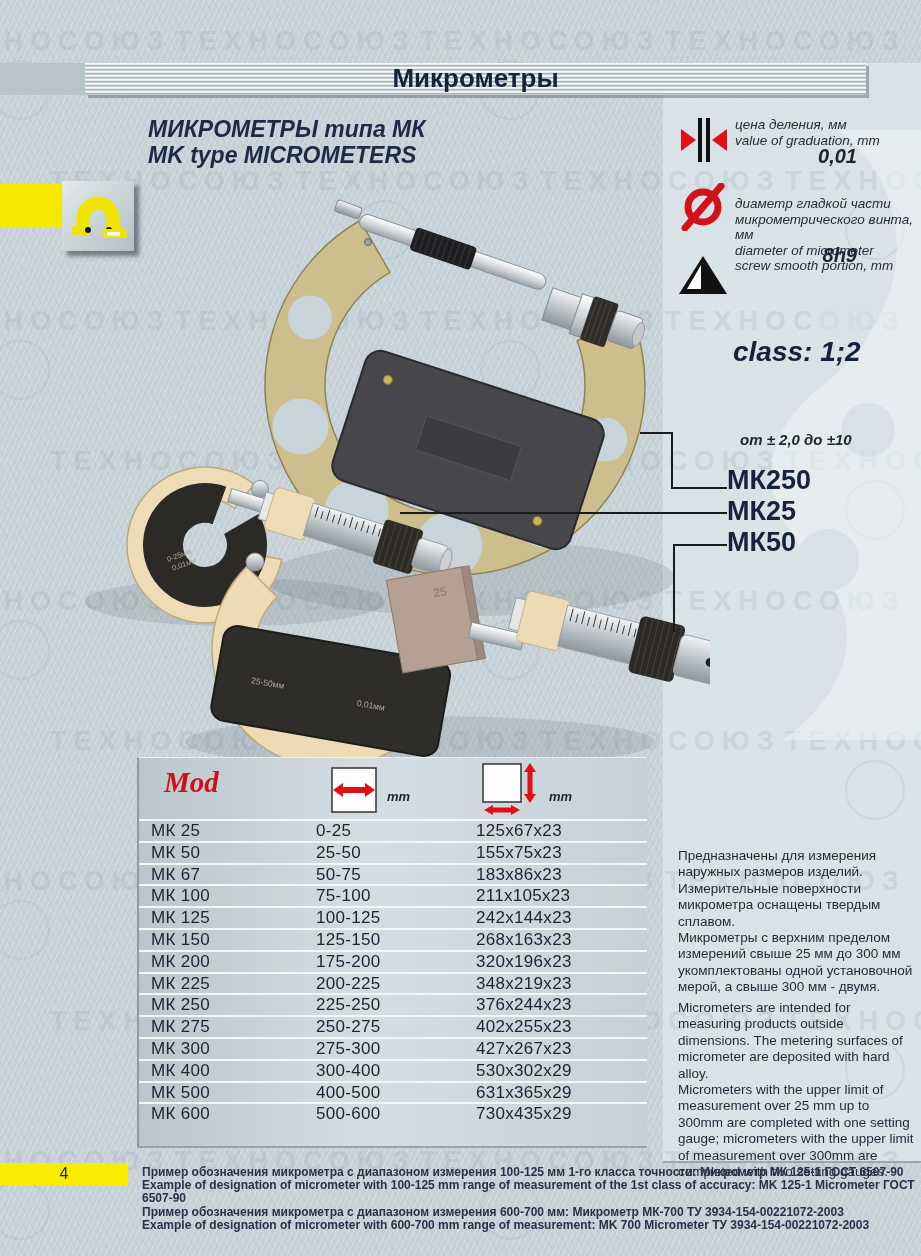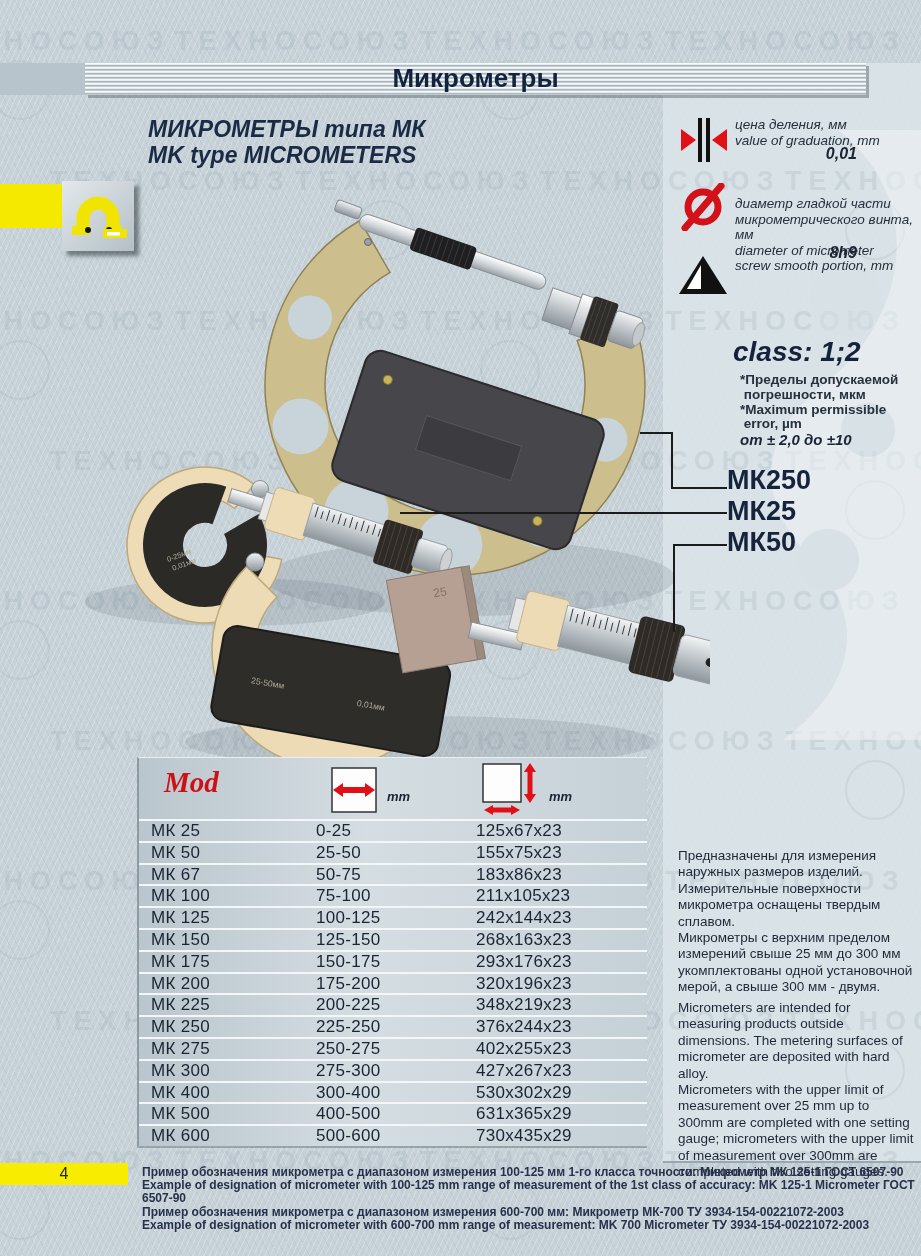--- a/index.html
+++ b/index.html
@@ -35,21 +35,21 @@
   .photos{position:absolute;left:0;top:150px;z-index:5;}
 
   .cline{position:absolute;background:#1b1b1b;z-index:7;}
 
   .callout{position:absolute;left:727px;z-index:7;font-size:27px;font-weight:bold;color:#16233d;line-height:29px;}
 
   .spec-icon{position:absolute;z-index:6;}
   .spec-text{position:absolute;z-index:6;font-style:italic;font-size:13.5px;line-height:15.5px;
         color:#242e3c;white-space:pre-line;}
   .spec-value{position:absolute;z-index:6;left:762px;width:95px;text-align:right;
-        font-size:16px;font-weight:bold;font-style:italic;color:#1c2433;}
+        font-size:20px;font-weight:bold;font-style:italic;color:#1c2433;}
   .class-label{position:absolute;left:733px;top:336px;z-index:6;
         font-size:28px;font-weight:bold;font-style:italic;color:#15223c;}
   .error-note{position:absolute;left:740px;top:373px;z-index:6;font-size:13.5px;font-weight:bold;
         line-height:14.8px;color:#26303e;white-space:pre-wrap;}
   .error-range{position:absolute;left:740px;top:431px;z-index:6;
         font-size:15px;font-weight:bold;font-style:italic;color:#1c2534;}
 
   .spec-table{position:absolute;left:137px;top:757px;width:508px;height:388px;z-index:6;
         background:linear-gradient(90deg,#bac6cd 0%,#d4dde2 45%,#c6d1d7 100%);
         border-left:2px solid #8d9aa2;border-top:1px solid #e9eef1;
@@ -298,24 +298,20 @@
 diameter of micrometer
 screw smooth portion, mm</div>
   <div class="spec-value" style="top:244px;">8h9</div>
 
   <svg class="spec-icon" style="left:679px;top:256px;" width="48" height="38" viewBox="0 0 48 38">
     <polygon points="24,0 48,38 0,38" fill="#111"></polygon>
     <polygon points="22,9 22,33 8,33" fill="#fff"></polygon>
   </svg>
 
   <div class="class-label">class: 1;2</div>
-  <div class="error-note">*Пределы допускаемой
- погрешности, мкм
-*Maximum permissible
- error, µm</div>
   <div class="error-range">от ± 2,0 до ±10</div>
 
   <div class="spec-table">
     <div class="thead">
       <span class="mod-hdr">Mod</span>
       <svg style="position:absolute;left:188px;top:7px;" width="56" height="50" viewBox="0 0 56 50">
         <rect x="5" y="3" width="44" height="44" fill="#fdfdfd" stroke="#333" stroke-width="1.5"></rect>
         <line x1="12" y1="25" x2="42" y2="25" stroke="#e01016" stroke-width="6"></line>
         <polygon points="6,25 16,18 16,32" fill="#e01016"></polygon>
         <polygon points="48,25 38,18 38,32" fill="#e01016"></polygon>
@@ -357,25 +353,20 @@
           <span>МК 125</span>
           <span>100-125</span>
           <span>242x144x23</span>
         </div>
         <div class="trow">
           <span>МК 150</span>
           <span>125-150</span>
           <span>268x163x23</span>
         </div>
         <div class="trow">
-          <span>МК 175</span>
-          <span>150-175</span>
-          <span>293x176x23</span>
-        </div>
-        <div class="trow">
           <span>МК 200</span>
           <span>175-200</span>
           <span>320x196x23</span>
         </div>
         <div class="trow">
           <span>МК 225</span>
           <span>200-225</span>
           <span>348x219x23</span>
         </div>
         <div class="trow">

